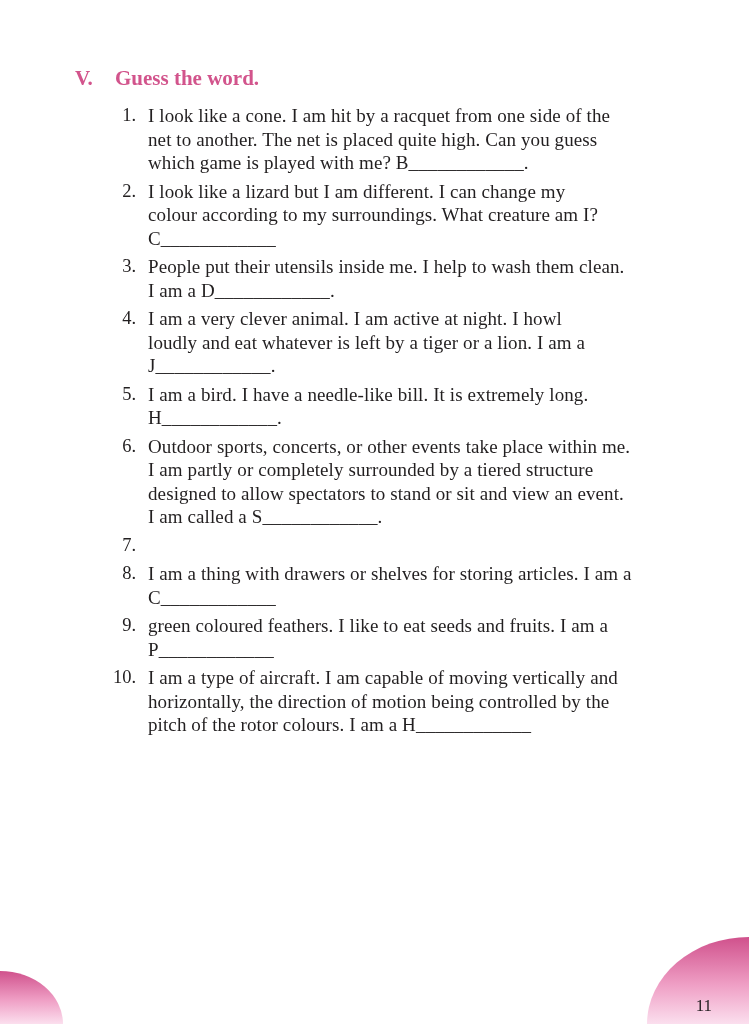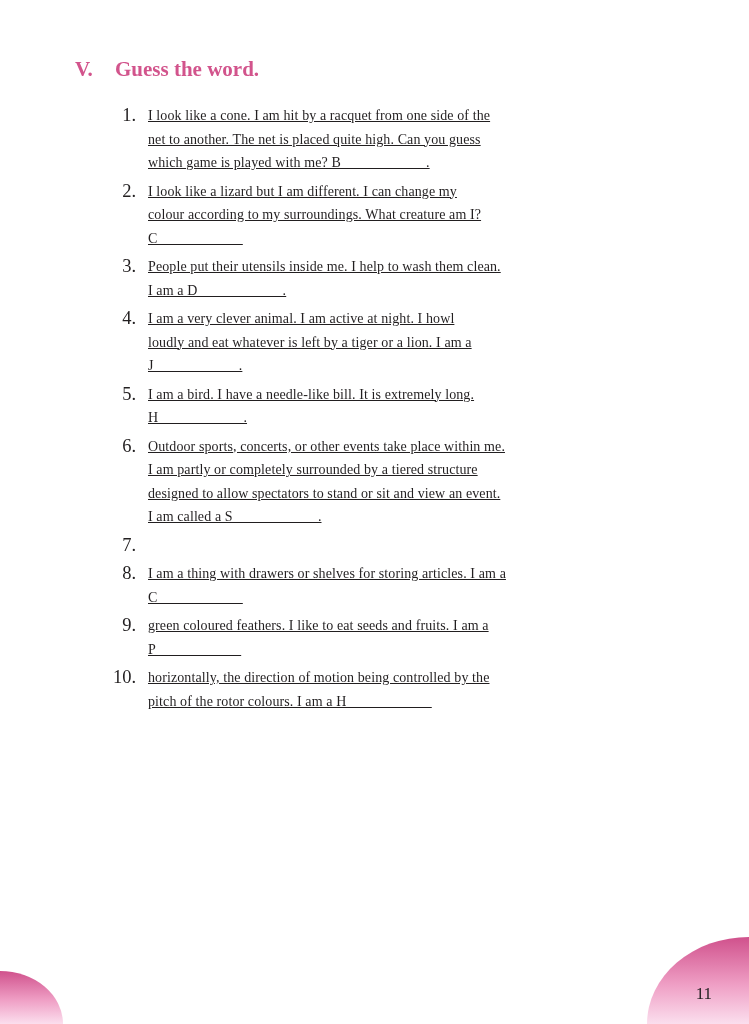--- a/index.html
+++ b/index.html
@@ -12,21 +12,21 @@
     width: 749px;
     height: 1024px;
     background: var(--page-bg, #ffffff);
     overflow: hidden;
     font-family: "Liberation Serif", serif;
     color: var(--body-color, #221f20);
   }
   .heading {
     position: absolute;
     left: 75px;
-    top: 57px;
+    top: 66px;
     font-size: 21px;
     line-height: 25px;
     font-weight: bold;
     color: var(--heading-color, #d2548c);
     white-space: nowrap;
   }
   .heading-numeral {
     display: inline-block;
     width: 40px;
   }
@@ -46,25 +46,24 @@
     width: 31px;
     text-align: right;
     margin-right: 12px;
     font-size: 18.5px;
     line-height: 23.5px;
   }
   .item-body {
     flex: none;
   }
   .line {
-    font-size: 14px;
+    font-size: 19px;
     line-height: 23.5px;
     white-space: nowrap;
     letter-spacing: 0.1px;
-    text-decoration: underline;
   }
   .corner {
     position: absolute;
     bottom: 0;
   }
   .corner-left {
     left: 0;
     width: 63px;
     height: 53px;
     border-top-right-radius: 100% 100%;
@@ -79,21 +78,21 @@
     height: 87px;
     border-top-left-radius: 100% 100%;
     background: linear-gradient(180deg,
       var(--corner-dark, #d0518c) 0%,
       var(--corner-mid, #f0a9cb) 55%,
       var(--corner-light, #fbe0ee) 100%);
   }
   .page-number {
     position: absolute;
     right: 37px;
-    bottom: 22px;
+    bottom: 10px;
     font-size: 17px;
     line-height: 17px;
     color: var(--body-color, #26242c);
     z-index: 2;
     margin-top: 47px;
   }
 </style>
 </head>
 <body>
 
@@ -164,20 +163,21 @@
       <div class="item">
         <div class="item-number">9.</div>
         <div class="item-body">
           <div class="line">green coloured feathers. I like to eat seeds and fruits. I am a</div>
           <div class="line">P____________</div>
         </div>
       </div>
       <div class="item">
         <div class="item-number">10.</div>
         <div class="item-body">
+          <div class="line">I am a type of aircraft. I am capable of moving vertically and</div>
           <div class="line">horizontally, the direction of motion being controlled by the</div>
           <div class="line">pitch of the rotor colours. I am a H____________</div>
         </div>
       </div>
     </div>
 
   <div class="corner corner-left"></div>
   <div class="corner corner-right"></div>
 
   <div class="page-number">11</div>

